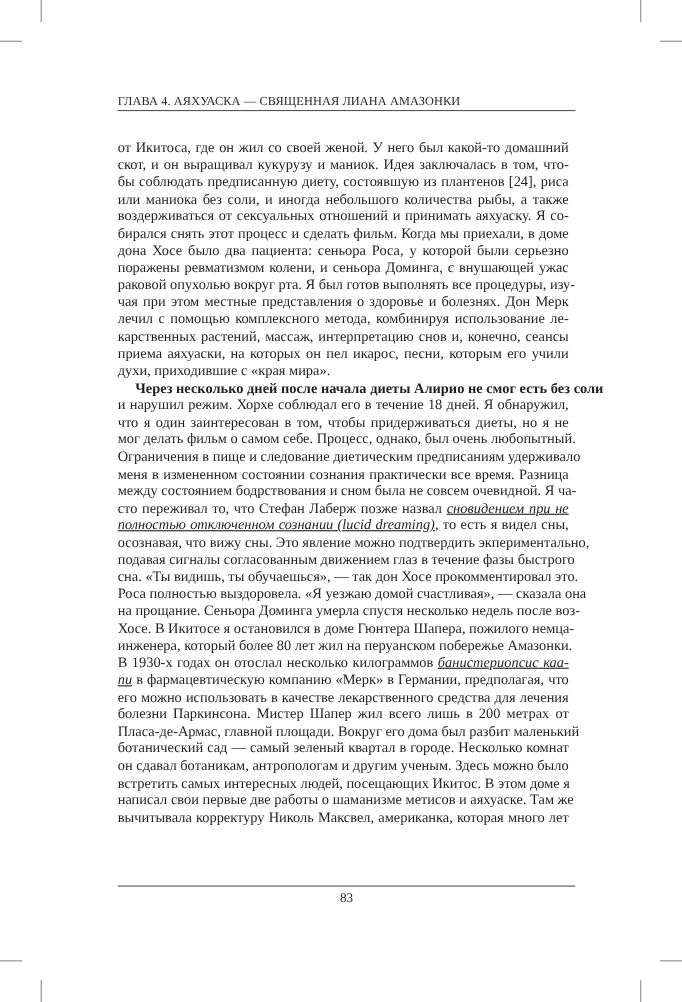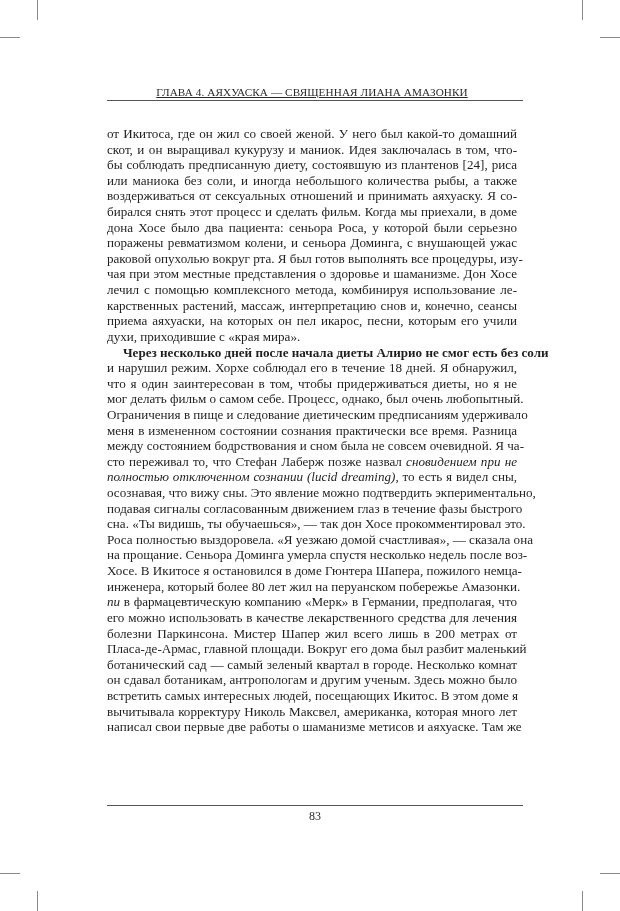--- a/index.html
+++ b/index.html
@@ -9,28 +9,28 @@
   .crop.v { width: 1px; height: 20px; }
   #tl-h { left: 0; top: 37px; }
   #tl-v { left: 37px; top: 0; }
   #tr-h { right: 0; top: 37px; }
   #tr-v { right: 37px; top: 0; }
   #bl-h { left: 0; top: 873px; }
   #bl-v { left: 37px; top: 891px; }
   #br-h { right: 0; top: 873px; }
   #br-v { right: 37px; top: 891px; }
 
-  .running-head { position: absolute; left: 107px; width: 410px; top: 86px; text-align: center; font-size: 11.2px; letter-spacing: 0.1px; color: #2a2a2a; text-decoration: underline; }
+  .running-head { position: absolute; left: 107px; width: 410px; top: 86px; text-align: left; font-size: 11.2px; letter-spacing: 0.1px; color: #2a2a2a; }
   .head-rule { position: absolute; left: 107px; width: 416px; top: 100px; height: 1px; background: #555; }
 
   .text-block { position: absolute; left: 107px; top: 126px; width: 410px; font-size: 13.1px; line-height: 15.62px; text-align: justify; hyphens: manual; }
   .text-block .ln { display: block; white-space: nowrap; text-align: justify; text-align-last: justify; height: 15.62px; }
   .text-block .ln.last { text-align-last: left; }
   .text-block .ln.indent { padding-left: 16px; font-weight: bold; }
-  .text-block i { font-style: italic; }
+  .text-block i { font-style: italic; text-decoration: underline; }
 
   .foot-rule { position: absolute; left: 107px; width: 416px; top: 805px; height: 1px; background: #555; }
   .page-number { position: absolute; left: 0; width: 630px; text-align: center; top: 809px; font-size: 12px; color: #2a2a2a; }
 </style>
 </head>
 <body>
 
 <div class="crop h" id="tl-h"></div>
 <div class="crop v" id="tl-v"></div>
 <div class="crop h" id="tr-h"></div>
@@ -46,46 +46,47 @@
 <div class="text-block" id="text-block">
     <span class="ln">от Икитоса, где он жил со своей женой. У него был какой-то домашний</span>
     <span class="ln">скот, и он выращивал кукурузу и маниок. Идея заключалась в том, что-</span>
     <span class="ln">бы соблюдать предписанную диету, состоявшую из плантенов [24], риса</span>
     <span class="ln">или маниока без соли, и иногда небольшого количества рыбы, а также</span>
     <span class="ln">воздерживаться от сексуальных отношений и принимать аяхуаску. Я со-</span>
     <span class="ln">бирался снять этот процесс и сделать фильм. Когда мы приехали, в доме</span>
     <span class="ln">дона Хосе было два пациента: сеньора Роса, у которой были серьезно</span>
     <span class="ln">поражены ревматизмом колени, и сеньора Доминга, с внушающей ужас</span>
     <span class="ln">раковой опухолью вокруг рта. Я был готов выполнять все процедуры, изу-</span>
-    <span class="ln">чая при этом местные представления о здоровье и шаманизме. Дон Хосе</span>
+    <span class="ln">чая при этом местные представления о здоровье и болезнях. Дон Мерк</span>
     <span class="ln">лечил с помощью комплексного метода, комбинируя использование ле-</span>
     <span class="ln">карственных растений, массаж, интерпретацию снов и, конечно, сеансы</span>
     <span class="ln">приема аяхуаски, на которых он пел икарос, песни, которым его учили</span>
     <span class="ln last">духи, приходившие с «края мира».</span>
     <span class="ln indent">Через несколько дней после начала диеты Алирио не смог есть без соли</span>
     <span class="ln">и нарушил режим. Хорхе соблюдал его в течение 18 дней. Я обнаружил,</span>
     <span class="ln">что я один заинтересован в том, чтобы придерживаться диеты, но я не</span>
     <span class="ln">мог делать фильм о самом себе. Процесс, однако, был очень любопытный.</span>
     <span class="ln">Ограничения в пище и следование диетическим предписаниям удерживало</span>
     <span class="ln">меня в измененном состоянии сознания практически все время. Разница</span>
     <span class="ln">между состоянием бодрствования и сном была не совсем очевидной. Я ча-</span>
     <span class="ln"><span>сто переживал то, что Стефан Лаберж позже назвал </span><i>сновидением при не</i></span>
     <span class="ln"><i>полностью отключенном сознании (lucid dreaming)</i><span>, то есть я видел сны,</span></span>
     <span class="ln">осознавая, что вижу сны. Это явление можно подтвердить экпериментально,</span>
     <span class="ln">подавая сигналы согласованным движением глаз в течение фазы быстрого</span>
     <span class="ln last">сна. «Ты видишь, ты обучаешься», — так дон Хосе прокомментировал это.</span>
     <span class="ln">Роса полностью выздоровела. «Я уезжаю домой счастливая», — сказала она</span>
     <span class="ln">на прощание. Сеньора Доминга умерла спустя несколько недель после воз-</span>
     <span class="ln">Хосе. В Икитосе я остановился в доме Гюнтера Шапера, пожилого немца-</span>
     <span class="ln">инженера, который более 80 лет жил на перуанском побережье Амазонки.</span>
+    <span class="ln"><span>В 1930-х годах он отослал несколько килограммов </span><i>банистериопсис каа-</i></span>
     <span class="ln"><i>пи</i><span> в фармацевтическую компанию «Мерк» в Германии, предполагая, что</span></span>
     <span class="ln">его можно использовать в качестве лекарственного средства для лечения</span>
     <span class="ln">болезни Паркинсона. Мистер Шапер жил всего лишь в 200 метрах от</span>
     <span class="ln">Пласа-де-Армас, главной площади. Вокруг его дома был разбит маленький</span>
     <span class="ln">ботанический сад — самый зеленый квартал в городе. Несколько комнат</span>
     <span class="ln">он сдавал ботаникам, антропологам и другим ученым. Здесь можно было</span>
     <span class="ln">встретить самых интересных людей, посещающих Икитос. В этом доме я</span>
+    <span class="ln">написал свои первые две работы о шаманизме метисов и аяхуаске. Там же</span>
     <span class="ln">вычитывала корректуру Николь Максвел, американка, которая много лет</span>
-    <span class="ln">написал свои первые две работы о шаманизме метисов и аяхуаске. Там же</span>
   </div>
 
 <div class="foot-rule"></div>
 <div class="page-number">83</div>
 
 </body></html>

